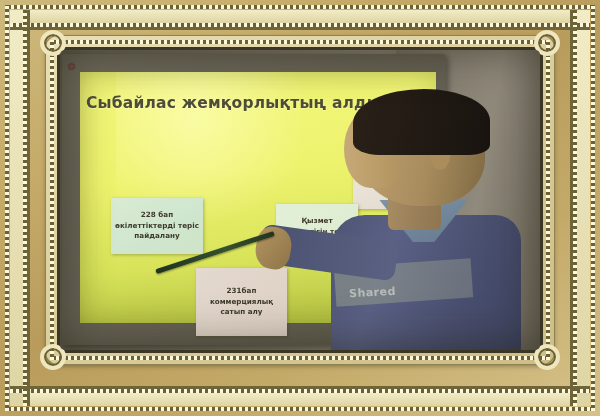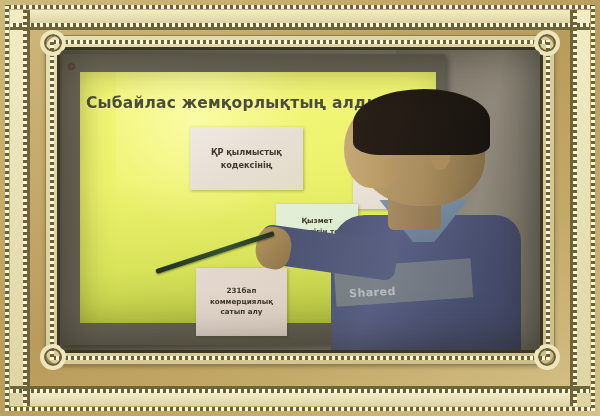--- a/index.html
+++ b/index.html
@@ -201,24 +201,24 @@
     <div class="wall-right"></div>
 
     <div class="board">
       <div class="board-dot"></div>
 
       <div class="slide">
         <div class="glow"></div>
 
         <div class="slide-title">Сыбайлас жемқорлықтың алдын алу</div>
 
-        <div class="nbox box-kodeks">ҚР қылмыстық кодексінің</div>
 
         <div class="nbox box-311">311 бап пара алу</div>
 
+        <div class="nbox box-228">228 бап өкілеттіктерді теріс пайдалану</div>
 
         <div class="nbox box-kyzmet">Қызмет өкілеттігін теріс пайдалану</div>
 
         <div class="nbox box-231">231бап коммерциялық сатып алу</div>
 
         <div class="nbox box-bilik">бап билікті қызметт</div>
       </div>
     </div>
 
     <div class="person">

